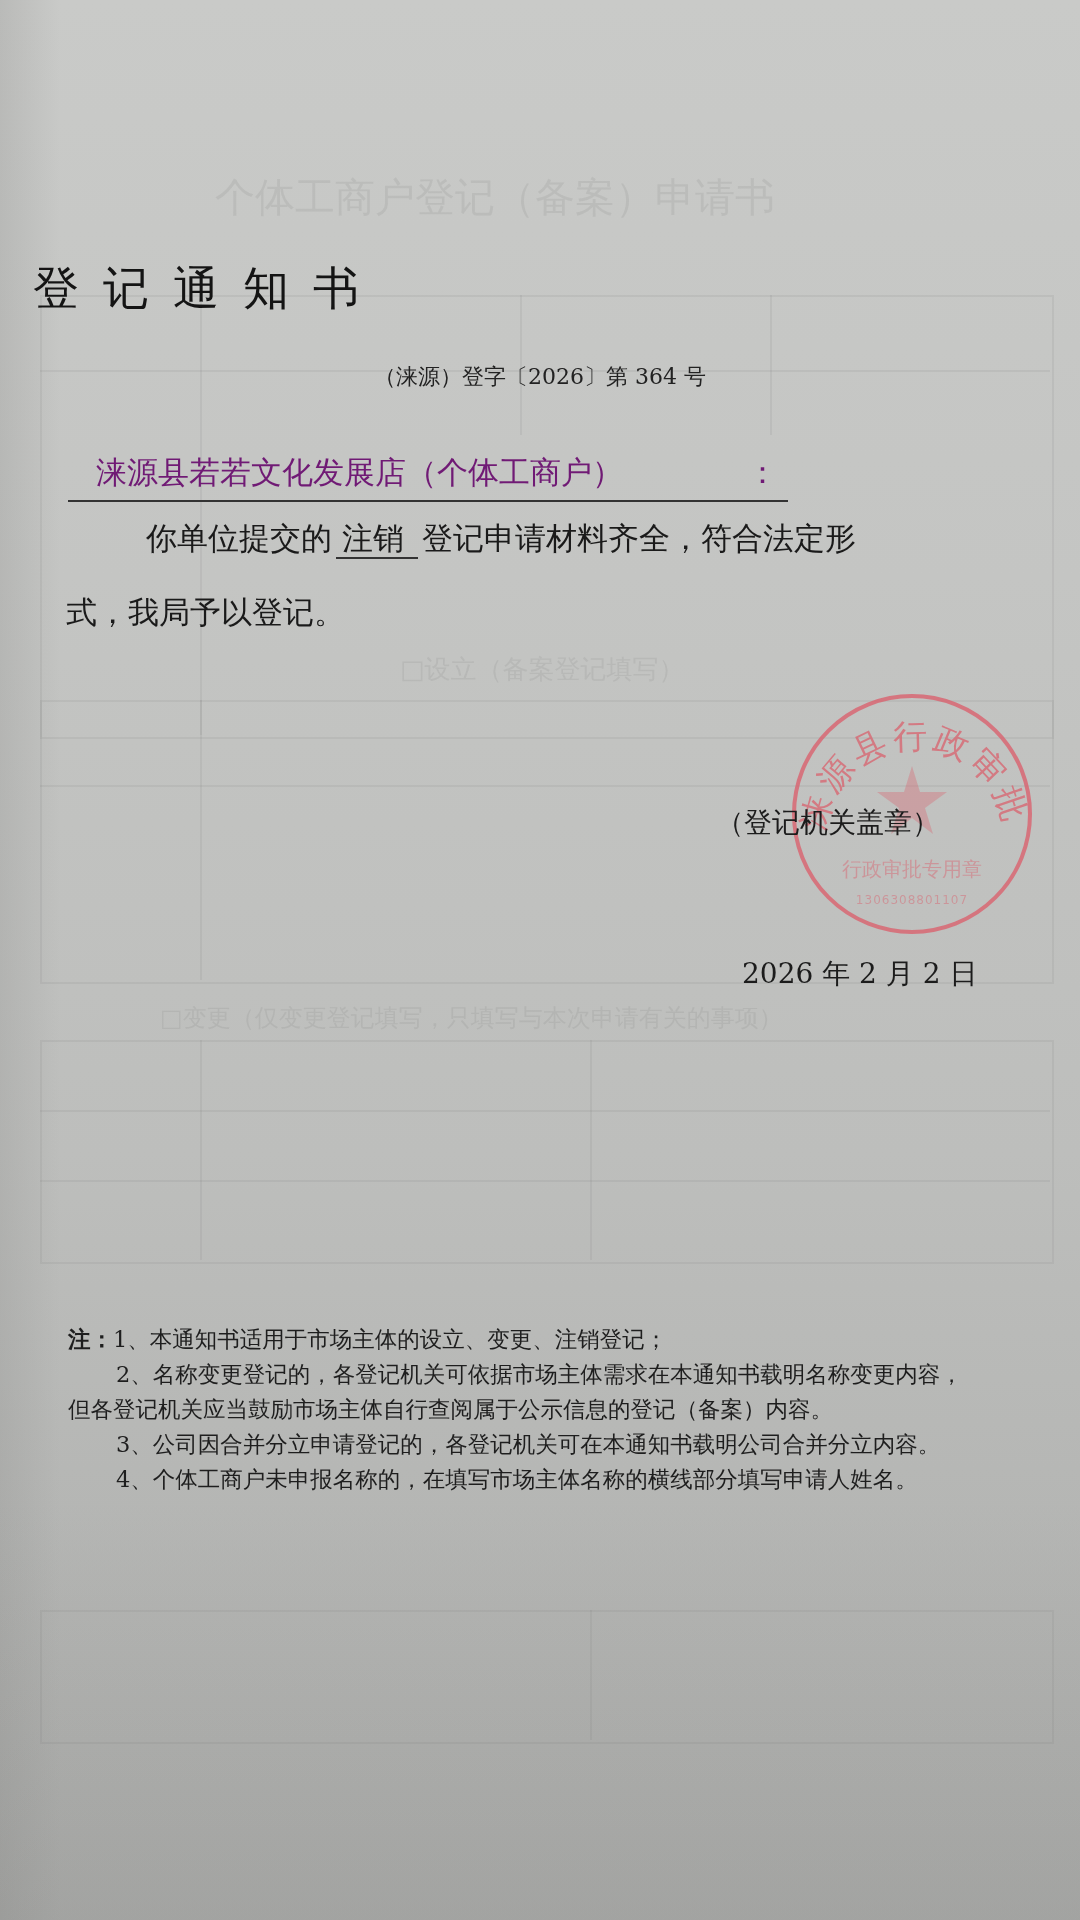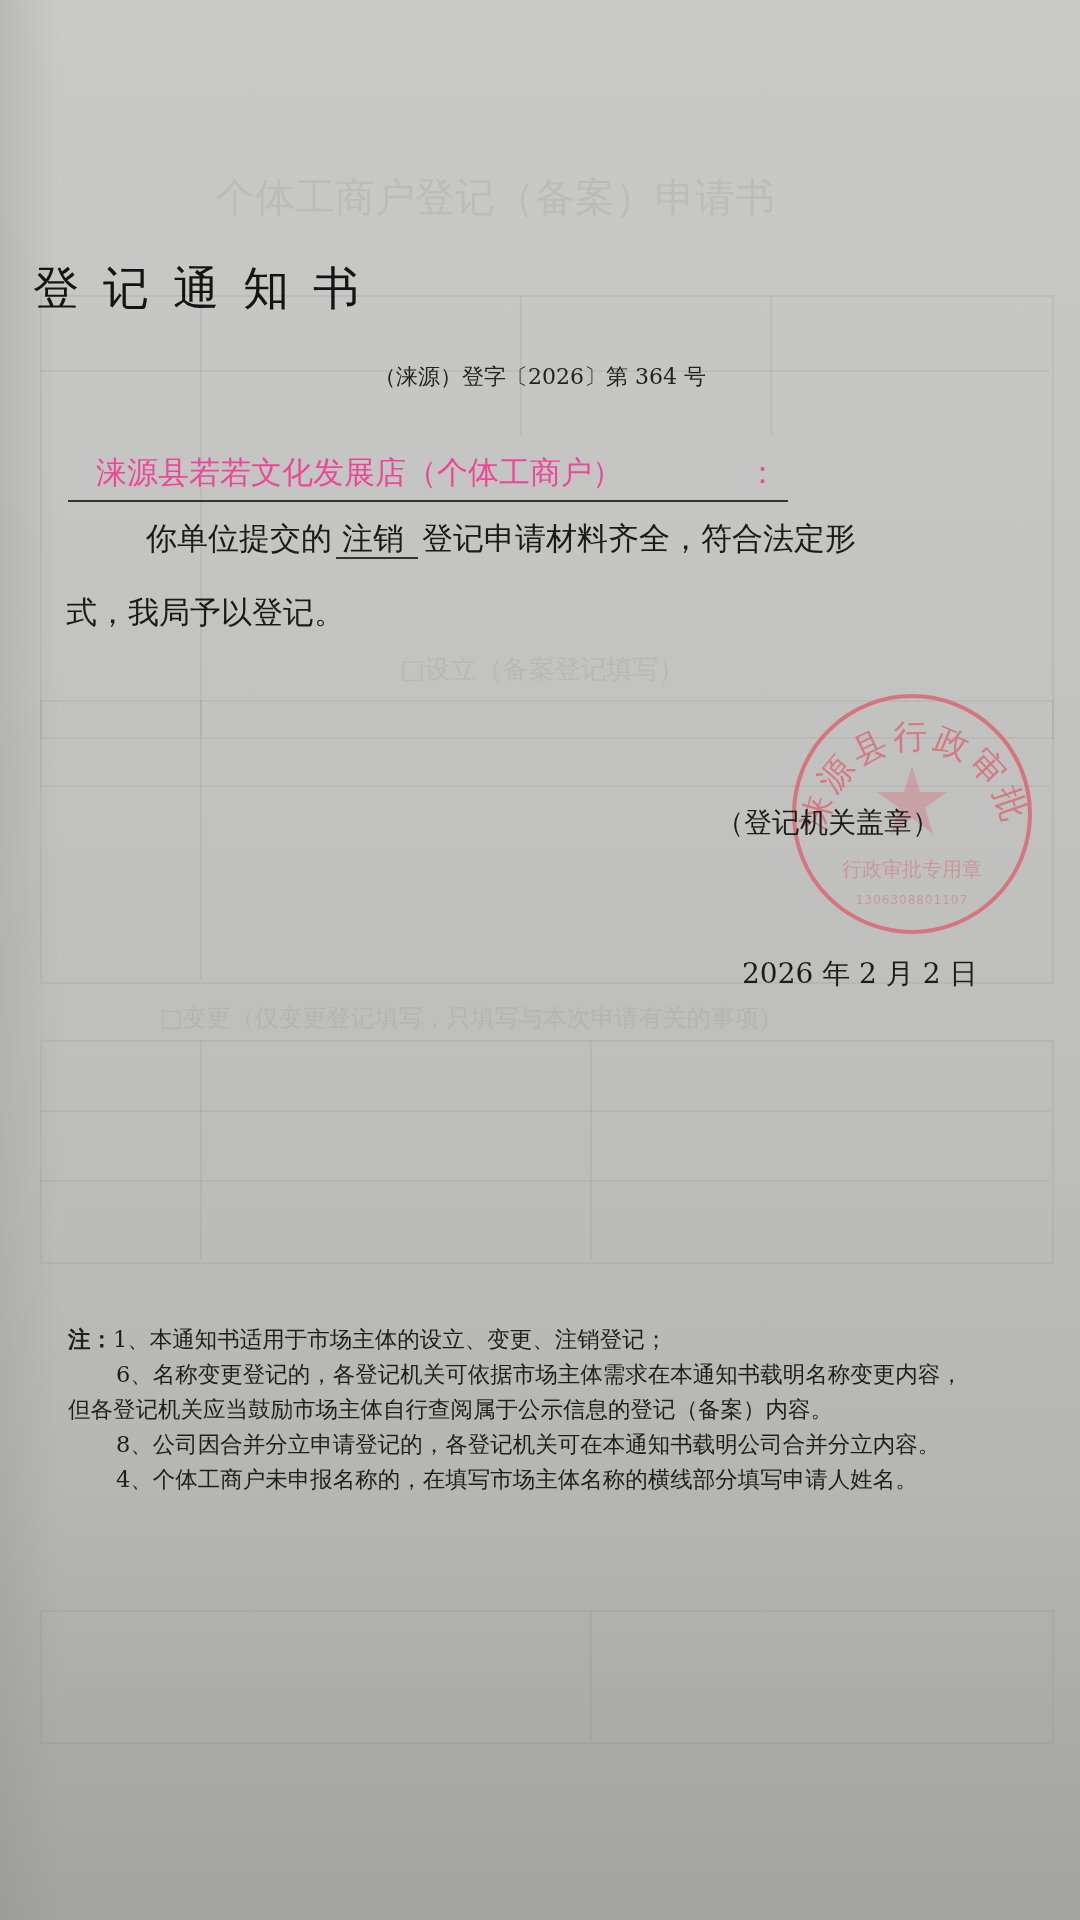--- a/index.html
+++ b/index.html
@@ -64,21 +64,21 @@
       text-align: center;
       font-size: 22px;
       color: #222;
     }
     .addressee {
       position: absolute;
       top: 452px;
       left: 68px;
       width: 720px;
       font-size: 31px;
-      color: #ec4899;
+      color: #701a75;
       border-bottom: 2px solid #333;
       padding: 0 0 6px 28px;
       box-sizing: border-box;
       display: flex;
       justify-content: space-between;
     }
     .addressee .colon { padding-right: 10px; }
     .para {
       position: absolute;
       left: 66px;
@@ -181,18 +181,18 @@
     </text>
     <polygon points="132,78 140,104 167,104 145,120 153,146 132,130 111,146 119,120 97,104 124,104" fill="#d9626e" opacity="0.35"></polygon>
     <text x="132" y="188" text-anchor="middle" font-family="DejaVu Sans, sans-serif" font-size="20" fill="#d9626e" opacity="0.45">行政审批专用章</text>
     <text x="132" y="216" text-anchor="middle" font-family="DejaVu Sans, sans-serif" font-size="12" fill="#d9626e" opacity="0.45" letter-spacing="1">1306308801107</text>
   </svg>
   <div class="seal-label">（登记机关盖章）</div>
   <div class="date">2026 年 2 月 2 日</div>
 
   <div class="notes">
     <div class="note-line"><span class="note-head">注：</span><span>1、本通知书适用于市场主体的设立、变更、注销登记；</span></div>
-    <div class="note-line note-indent">6、名称变更登记的，各登记机关可依据市场主体需求在本通知书载明名称变更内容，</div>
+    <div class="note-line note-indent">2、名称变更登记的，各登记机关可依据市场主体需求在本通知书载明名称变更内容，</div>
     <div class="note-line">但各登记机关应当鼓励市场主体自行查阅属于公示信息的登记（备案）内容。</div>
-    <div class="note-line note-indent">8、公司因合并分立申请登记的，各登记机关可在本通知书载明公司合并分立内容。</div>
+    <div class="note-line note-indent">3、公司因合并分立申请登记的，各登记机关可在本通知书载明公司合并分立内容。</div>
     <div class="note-line note-indent">4、个体工商户未申报名称的，在填写市场主体名称的横线部分填写申请人姓名。</div>
   </div>
 </div>
 
 </body></html>

